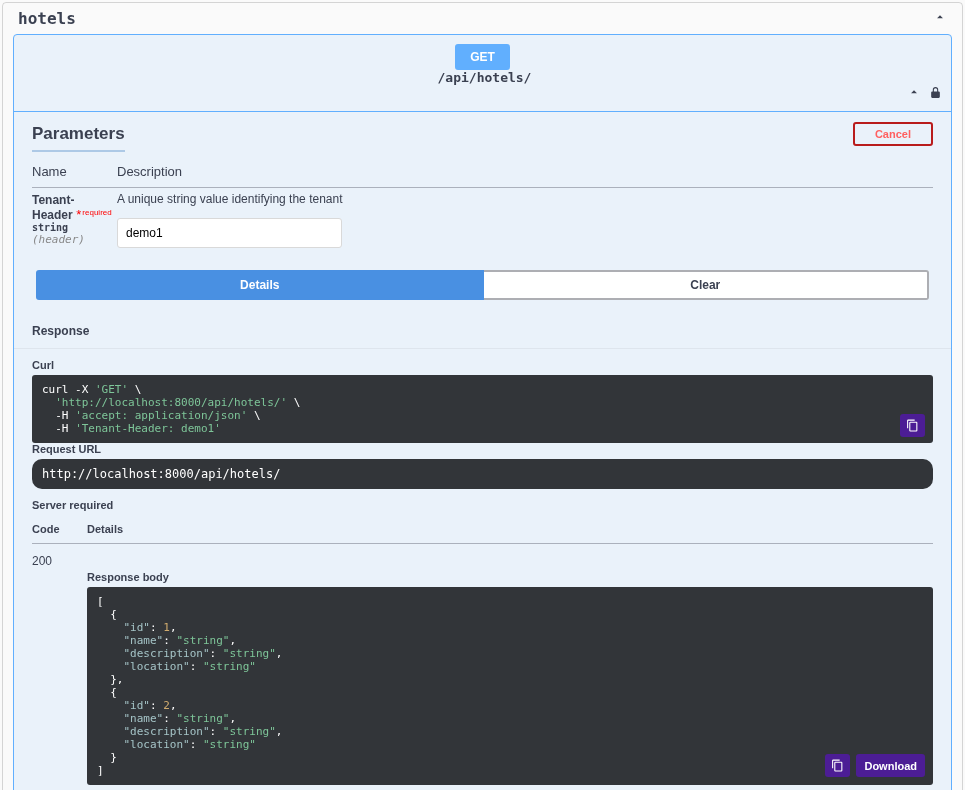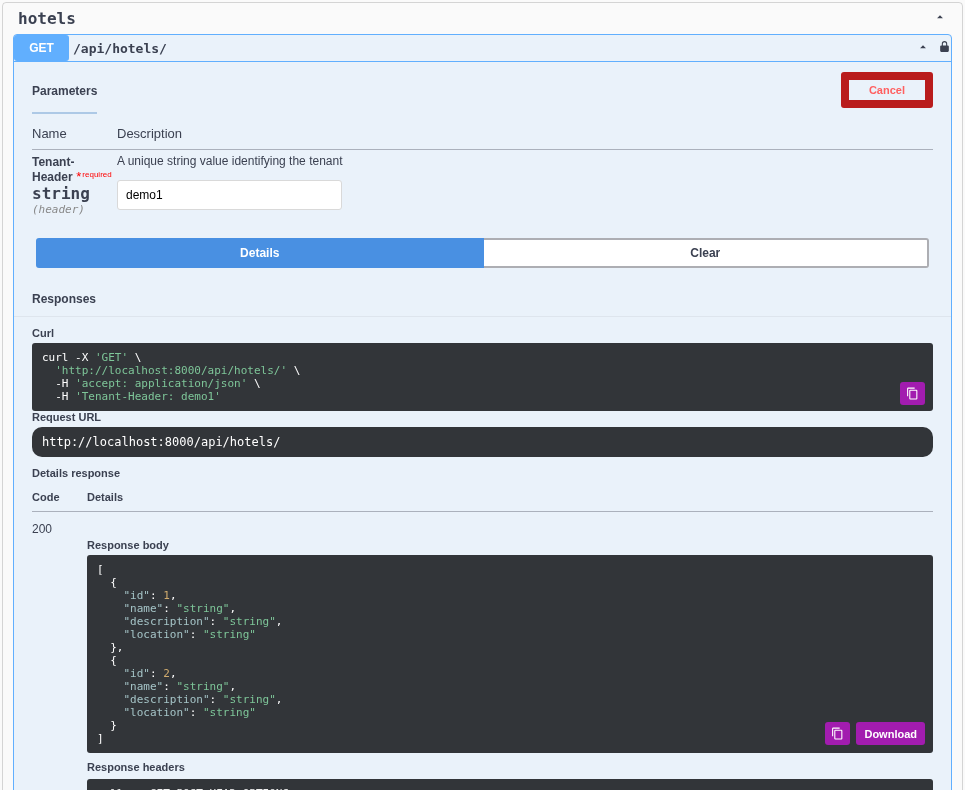--- a/index.html
+++ b/index.html
@@ -3,39 +3,39 @@
 <meta charset="utf-8">
 <style>
 * { box-sizing: border-box; margin: 0; padding: 0; }
 body { font-family: sans-serif; background: #fafafa; color: #3b4151; font-size: 13px; padding: 2px 2px 0 2px; width: 965px; }
 .section-container { border: 1px solid rgba(0,0,0,0.15); border-radius: 4px; }
 .section-header { display: flex; justify-content: space-between; align-items: center; padding: 6px 15px; cursor: pointer; }
 .section-title { font-size: 16px; font-weight: 600; font-family: monospace; color: #3b4151; }
 .chevron-up svg { width: 14px; height: 14px; fill: #3b4151; }
 
 .op-container { margin: 0 10px 10px 10px; border: 1px solid #61affe; border-radius: 4px; background: rgba(97,175,254,0.1); }
-.op-header { display: flex; align-items: center; padding: 0; border-bottom: 1px solid #61affe; cursor: pointer; }
+.op-header { display: flex; align-items: center; padding: 9px; border-bottom: 1px solid #61affe; cursor: pointer; flex-direction: column; }
 .method-badge { background: #61affe; color: #fff; font-weight: 700; border-radius: 3px; padding: 6px 15px; font-size: 12px; min-width: 55px; text-align: center; font-family: sans-serif; }
 .op-path { font-family: monospace; font-size: 13px; margin-left: 4px; font-weight: 600; }
 .op-header-right { margin-left: auto; display: flex; align-items: center; gap: 8px; }
 .lock-icon svg { width: 13px; height: 13px; fill: #3b4151; }
 
 .parameters-header { display: flex; justify-content: space-between; align-items: center; padding: 10px 18px; }
-.parameters-title { font-weight: 700; color: #3b4151; font-size: 12px; border-bottom: 2px solid #adc9e6; padding-bottom: 14px; }
-.cancel-btn { background: transparent; border: 8px solid #b91c1c; color: #ff6060; font-weight: 700; border-radius: 3px; padding: 4px 20px; font-size: 11px; cursor: pointer; }
+.parameters-title { font-weight: 700; color: #3b4151; font-size: 17px; border-bottom: 2px solid #adc9e6; padding-bottom: 7px; }
+.cancel-btn { background: transparent; border: 2px solid #b91c1c; color: #ff6060; font-weight: 700; border-radius: 3px; padding: 4px 20px; font-size: 11px; cursor: pointer; }
 
 .params-table { width: 100%; border-collapse: collapse; }
 .params-table th { text-align: left; font-size: 13px; font-weight: 400; padding: 8px 0; color: #3b4151; border-bottom: 1px solid rgba(59,65,81,0.2); font-family: sans-serif; }
 .params-table td { padding: 4px 0; vertical-align: top; }
 .params-wrap { padding: 0 18px; }
 .param-name-cell { width: 85px; }
 .param-name { font-size: 12px; font-weight: 700; font-family: sans-serif; }
 .required-star { color: #ff0000; }
 .required-label { color: #ff0000; font-size: 8px; font-weight: 400; position: relative; top: -4px; left: 1px;}
-.param-type { font-size: 16px; color: #3b4151; font-family: monospace; font-weight: 600; }
+.param-type { font-size: 10px; color: #3b4151; font-family: monospace; font-weight: 600; }
 .param-in { font-style: italic; font-size: 11px; color: #888; font-family: monospace; }
 .param-desc { font-size: 12px; margin-bottom: 12px; }
 .param-input { border: 1px solid #d9d9d9; border-radius: 3px; padding: 7px 8px; font-size: 12px; width: 225px; }
 
 .action-row { display: flex; padding: 18px 22px 14px 22px; }
 .execute-btn { flex: 1; background: #4990e2; color: #fff; border: none; padding: 8px; font-weight: 700; cursor: pointer; border-radius: 3px 0 0 3px; font-size: 12px; }
 .clear-btn { flex: 1; background: #fff; color: #3b4151; border: 2px solid #adaeb3; padding: 6px; font-weight: 700; cursor: pointer; border-left: none; border-radius: 0 3px 3px 0; font-size: 12px; }
 
 .responses-header { padding: 10px 18px; border-bottom: 1px solid rgba(0,0,0,0.05); font-weight: 700; font-size: 12px; }
 .resp-sub { padding: 10px 18px 0 18px; }
@@ -50,21 +50,21 @@
 
 .server-resp-h { font-size: 11px; font-weight: 700; padding: 10px 18px 0 18px; }
 .resp-table { width: 100%; border-collapse: collapse; margin-top: 4px; }
 .resp-table th { text-align: left; font-size: 11px; font-weight: 700; border-bottom: 1px solid rgba(59,65,81,0.2); padding: 8px 0; }
 .resp-table td { vertical-align: top; padding: 10px 0; font-size: 12px; }
 .resp-wrap { padding: 0 18px 18px 18px; }
 .code-col { width: 55px; }
 .resp-label { font-size: 11px; font-weight: 700; margin-bottom: 4px; margin-top: 17px; }
 .body-block { background: #323539; color: #fff; border-radius: 3px; padding: 8px 10px; font-family: monospace; font-size: 11px; position: relative; }
 .body-actions { position: absolute; right: 8px; bottom: 8px; display: flex; gap: 6px; }
-.small-btn { background: #a21caf; color: #fff; border: none; border-radius: 3px; padding: 5px 8px; font-size: 11px; cursor: pointer; font-weight: 600; display: flex; align-items: center; text-align: center; }
+.small-btn { background: #4c1d95; color: #fff; border: none; border-radius: 3px; padding: 5px 8px; font-size: 11px; cursor: pointer; font-weight: 600; display: flex; align-items: center; text-align: center; }
 .icon-btn { padding: 5px 6px; }
 .copy-btn-abs { position: absolute; right: 8px; bottom: 6px; }
 .headers-block { background: #323539; color: #eee; border-radius: 3px; padding: 8px 10px; font-family: monospace; font-size: 11px; white-space: pre-wrap; word-break: break-all; margin-top: 6px; }
 </style>
 </head>
 <body>
 
 <div class="section-container">
 
   <div class="section-header">
@@ -124,41 +124,41 @@
           </tr>
         </tbody>
       </table>
     </div>
 
     <div class="action-row">
       <button class="execute-btn">Details</button>
       <button class="clear-btn">Clear</button>
     </div>
 
-    <div class="responses-header">Responses</div>
+    <div class="responses-header">Response</div>
 
     <div class="resp-sub">
       <div class="sub-h">Curl</div>
       <div class="code-block">
 <pre><span>curl -X </span><span class="tok-flag">'GET'</span> \
   <span class="tok-flag">'http://localhost:8000/api/hotels/'</span> \
   -H <span class="tok-flag">'accept: application/json'</span> \
   -H <span class="tok-flag">'Tenant-Header: demo1'</span></pre>
         <button class="small-btn icon-btn copy-btn-abs">
           <svg width="13" height="13" viewBox="0 0 24 24" fill="#fff">
               <path d="M16 1H4a2 2 0 00-2 2v14h2V3h12V1zm3 4H8a2 2 0 00-2 2v14a2 2 0 002 2h11a2 2 0 002-2V7a2 2 0 00-2-2zm0 16H8V7h11v14z"></path>
             </svg>
         </button>
       </div>
 
       <div class="sub-h">Request URL</div>
       <div class="req-url-block">http://localhost:8000/api/hotels/</div>
     </div>
 
-    <div class="server-resp-h">Details response</div>
+    <div class="server-resp-h">Server required</div>
 
     <div class="resp-wrap">
       <table class="resp-table">
         <thead>
           <tr>
             <th class="code-col">Code</th>
             <th>Details</th>
           </tr>
         </thead>
         <tbody>

